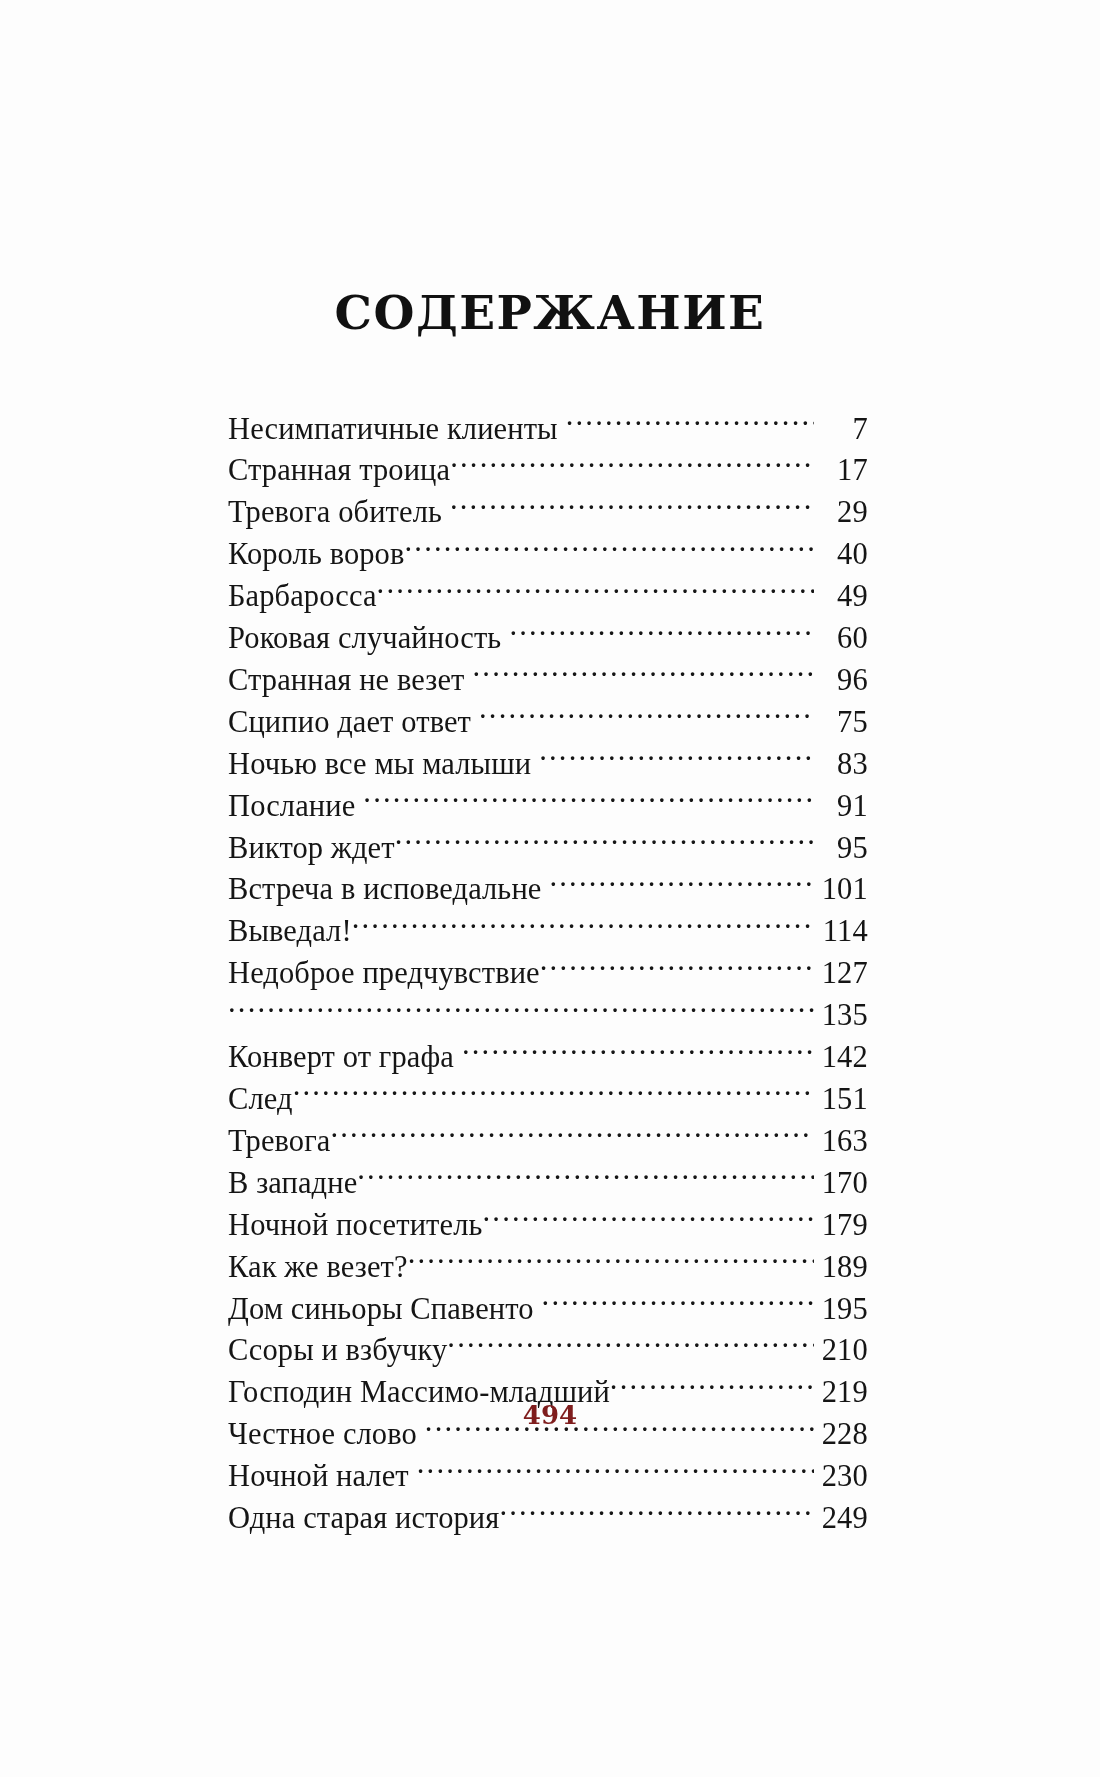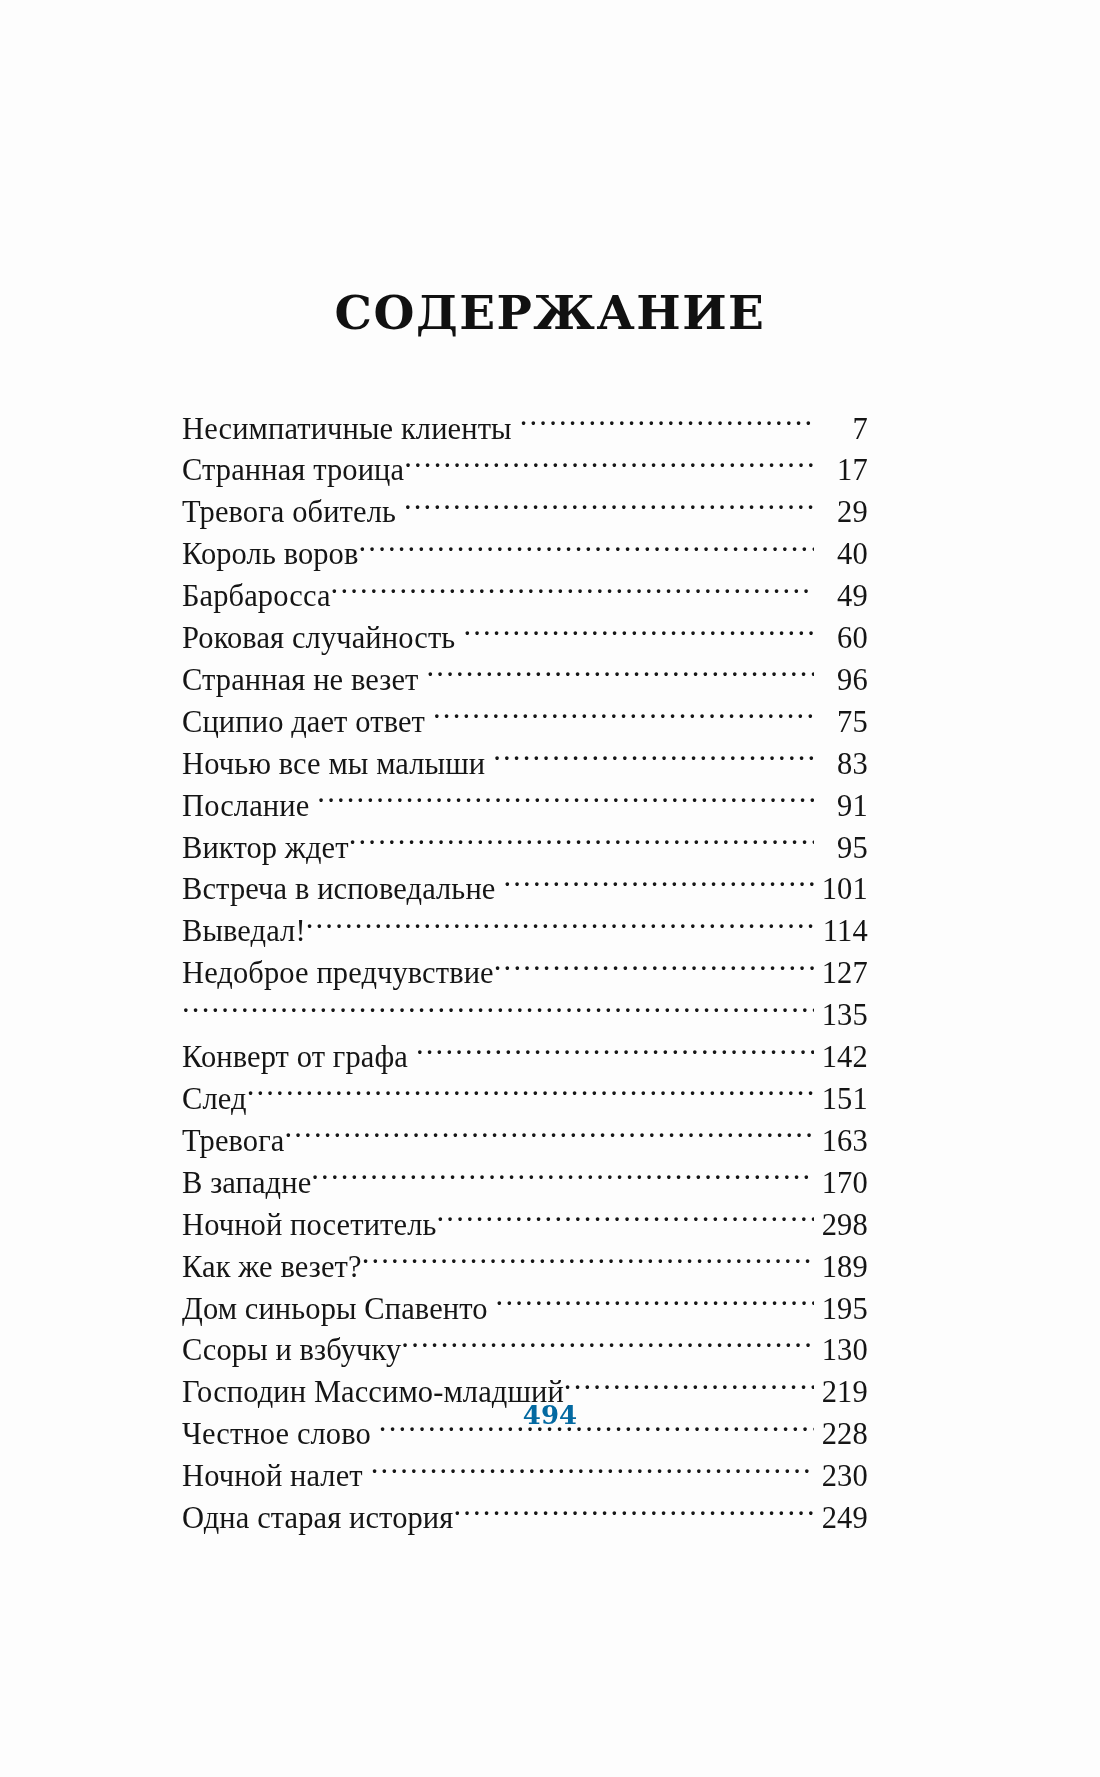--- a/index.html
+++ b/index.html
@@ -47,20 +47,21 @@
     width: 686px;
   }
 
   .toc-row {
     display: flex;
     align-items: baseline;
     font-size: 30.5px;
     line-height: 41.4px;
     white-space: nowrap;
     color: #151515;
+    margin-left: 46px;
   }
 
   .toc-label {
     flex: 0 0 auto;
     letter-spacing: 0.1px;
   }
 
   .toc-leader {
     flex: 1 1 auto;
     overflow: hidden;
@@ -92,21 +93,21 @@
   .gap-tight .toc-label { padding-right: 0px; }
 
   
   .folio {
     position: absolute;
     top: 1400px;
     left: 0;
     right: 0;
     text-align: center;
     font-size: 26px;
-    color: #0369a1;
+    color: #7f1d1d;
     font-family: "DejaVu Serif", "Liberation Serif", serif;
     font-weight: 700;
   }
 </style>
 </head>
 <body>
 
 <div class="page">
 
   <h1 class="toc-title">СОДЕРЖАНИЕ</h1>
@@ -202,36 +203,36 @@
         <span class="toc-page">163</span>
       </div>
       <div class="toc-row gap-tight">
         <span class="toc-label">В западне</span>
         <span class="toc-leader"></span>
         <span class="toc-page">170</span>
       </div>
       <div class="toc-row gap-tight">
         <span class="toc-label">Ночной посетитель</span>
         <span class="toc-leader"></span>
-        <span class="toc-page">298</span>
+        <span class="toc-page">179</span>
       </div>
       <div class="toc-row gap-tight">
         <span class="toc-label">Как же везет?</span>
         <span class="toc-leader"></span>
         <span class="toc-page">189</span>
       </div>
       <div class="toc-row gap-wide">
         <span class="toc-label">Дом синьоры Спавенто</span>
         <span class="toc-leader"></span>
         <span class="toc-page">195</span>
       </div>
       <div class="toc-row gap-tight">
         <span class="toc-label">Ссоры и взбучку</span>
         <span class="toc-leader"></span>
-        <span class="toc-page">130</span>
+        <span class="toc-page">210</span>
       </div>
       <div class="toc-row gap-tight">
         <span class="toc-label">Господин Массимо-младший</span>
         <span class="toc-leader"></span>
         <span class="toc-page">219</span>
       </div>
       <div class="toc-row gap-wide">
         <span class="toc-label">Честное слово</span>
         <span class="toc-leader"></span>
         <span class="toc-page">228</span>

